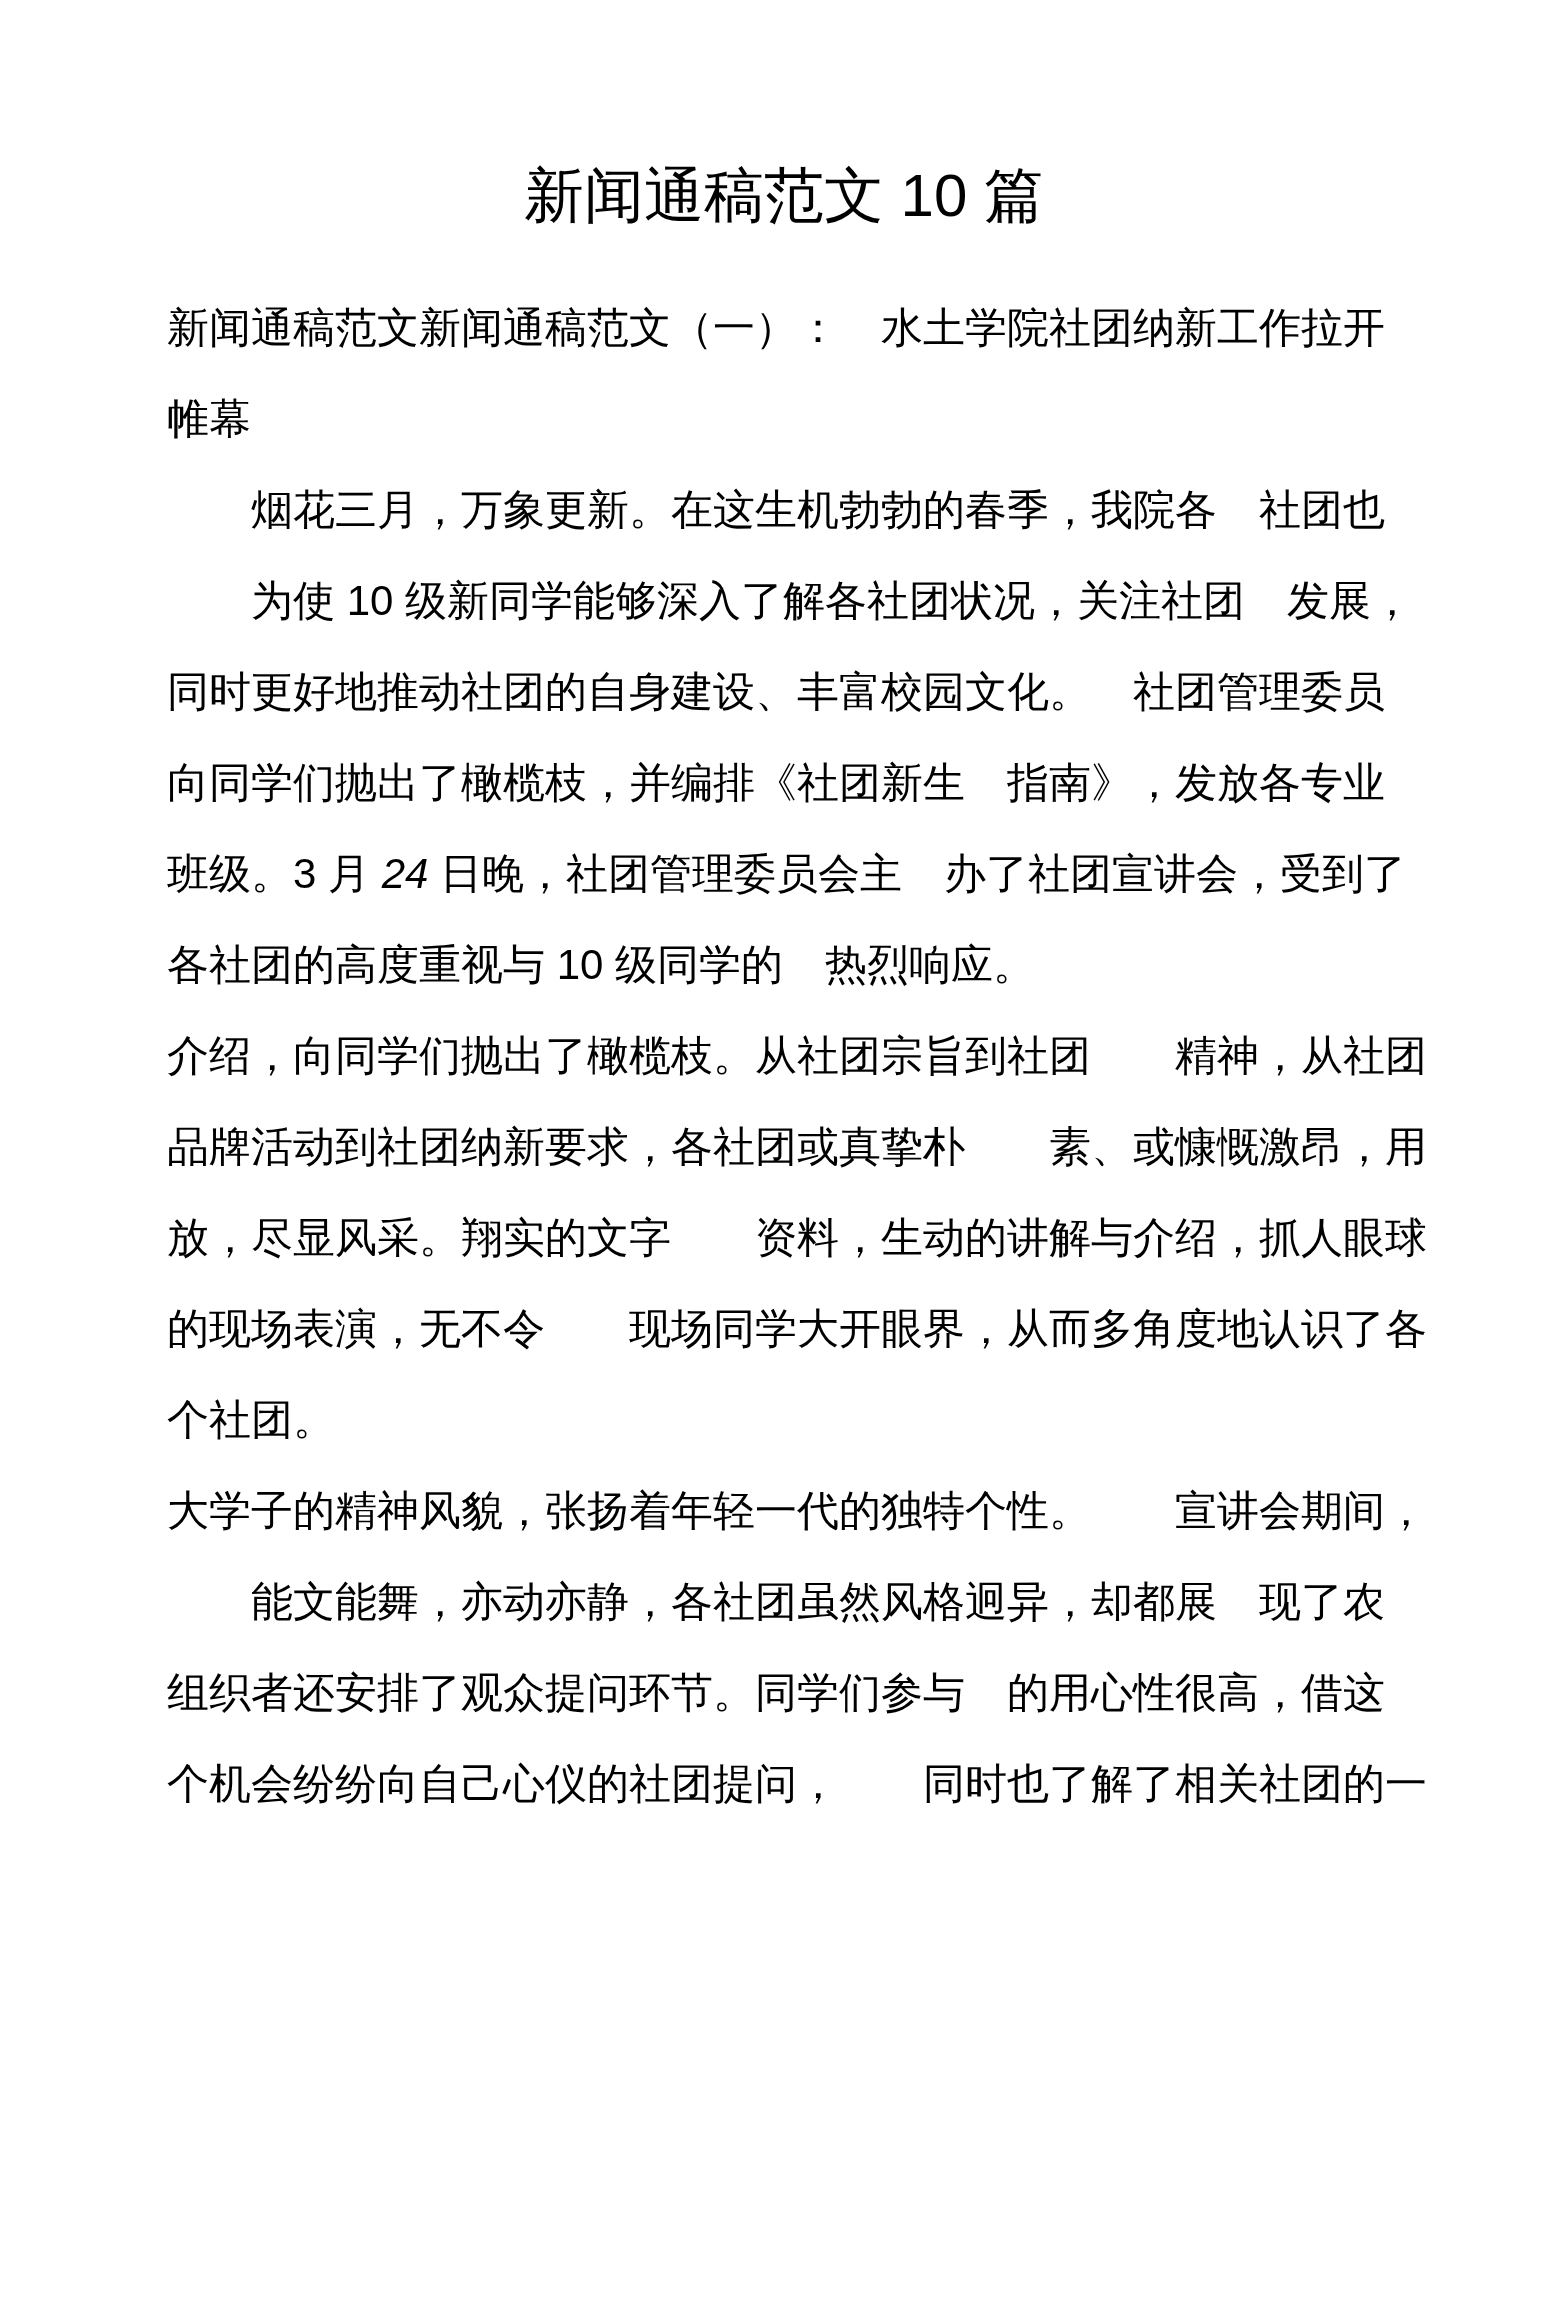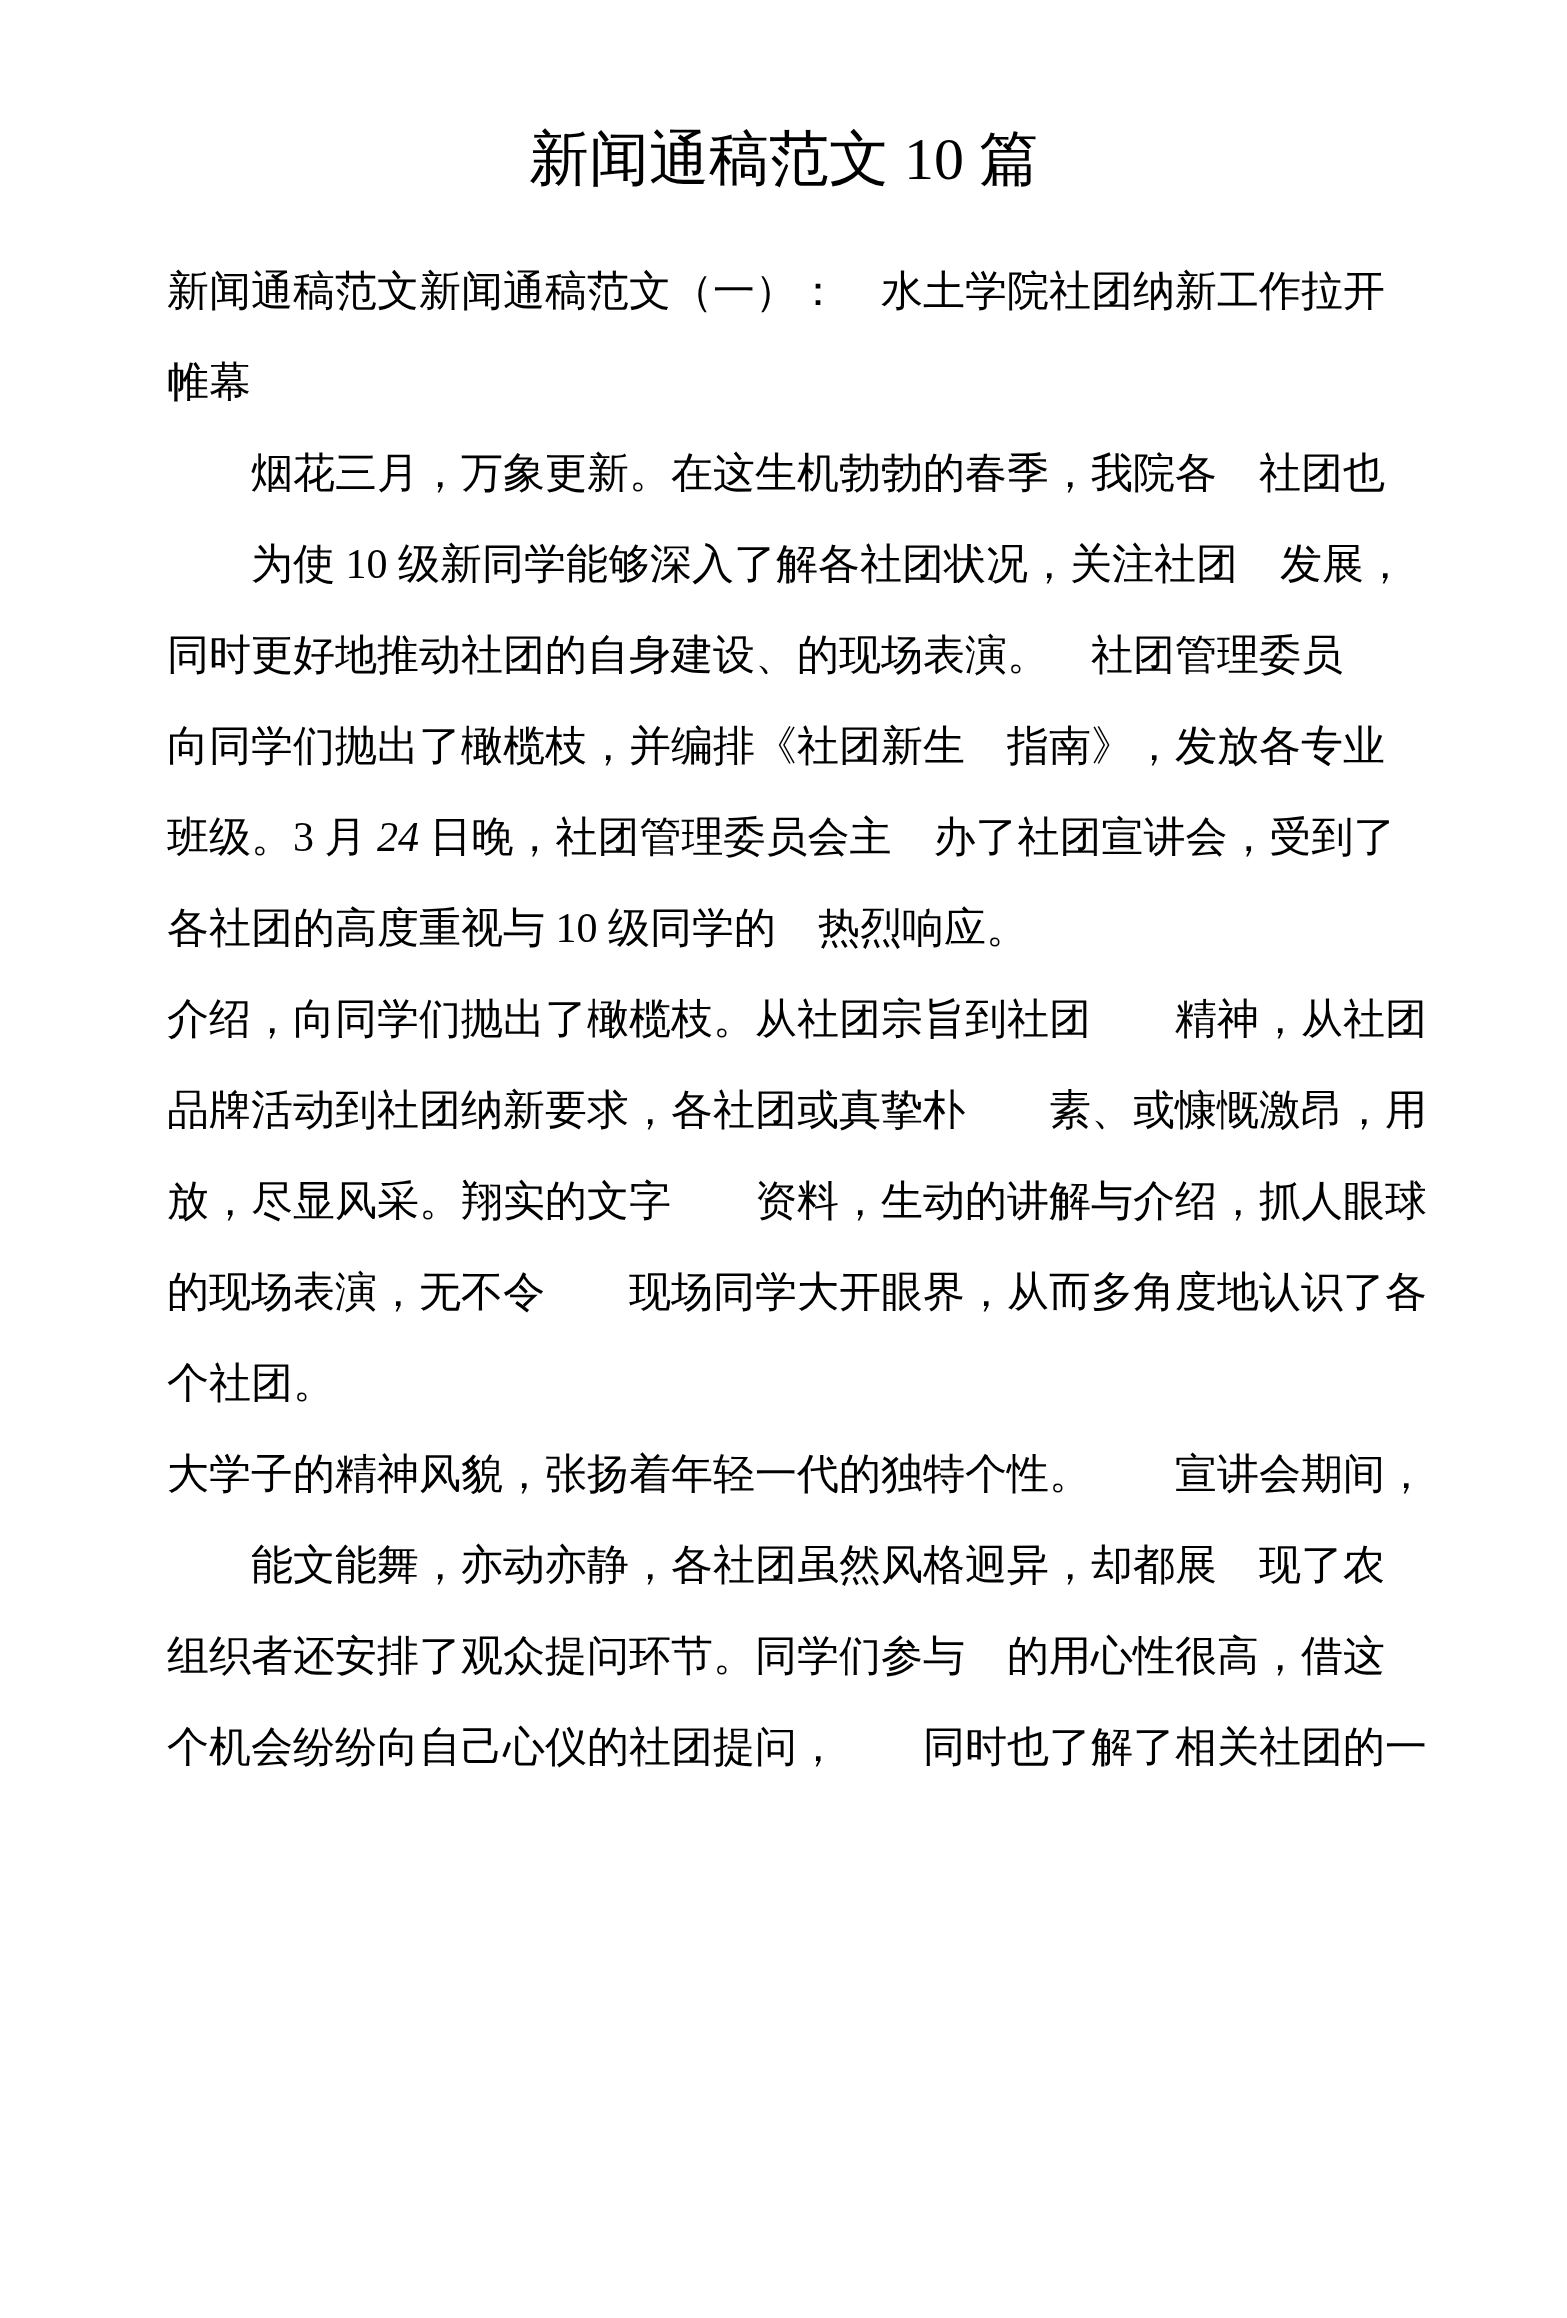--- a/index.html
+++ b/index.html
@@ -5,22 +5,23 @@
   html, body {
     margin: 0;
     padding: 0;
   }
   .page {
     position: relative;
     width: 1568px;
     height: 2068px;
     background: #ffffff;
     color: #000000;
-    font-family: Liberation Serif, serif;
+    font-family: Liberation Sans, sans-serif;
     overflow: hidden;
+    margin-top: 36px;
   }
   .doc-title {
     margin: 0;
     padding-top: 112px;
     font-size: 60px;
     font-weight: normal;
     line-height: 95px;
     text-align: center;
     white-space: pre;
   }
@@ -45,21 +46,21 @@
 </head>
 <body>
 
 <div class="page" style="background: rgb(255, 255, 255); color: rgb(0, 0, 0);">
   <h1 class="doc-title">新闻通稿范文 10 篇</h1>
   <div class="doc-body" id="doc-body">
       <div class="line"><span class="">新闻通稿范文新闻通稿范文（一）：　水土学院社团纳新工作拉开</span></div>
       <div class="line"><span class="">帷幕</span></div>
       <div class="line indent"><span class="">烟花三月，万象更新。在这生机勃勃的春季，我院各　社团也</span></div>
       <div class="line indent"><span class="">为使 10 级新同学能够深入了解各社团状况，关注社团　发展，</span></div>
-      <div class="line"><span class="">同时更好地推动社团的自身建设、的现场表演。　社团管理委员</span></div>
+      <div class="line"><span class="">同时更好地推动社团的自身建设、丰富校园文化。　社团管理委员</span></div>
       <div class="line"><span class="">向同学们抛出了橄榄枝，并编排《社团新生　指南》，发放各专业</span></div>
       <div class="line"><span class="">班级。3 月 </span><span class="italic">24</span><span class=""> 日晚，社团管理委员会主　办了社团宣讲会，受到了</span></div>
       <div class="line"><span class="">各社团的高度重视与 10 级同学的　热烈响应。</span></div>
       <div class="line"><span class="">介绍，向同学们抛出了橄榄枝。从社团宗旨到社团　　精神，从社团</span></div>
       <div class="line"><span class="">品牌活动到社团纳新要求，各社团或真挚朴　　素、或慷慨激昂，用</span></div>
       <div class="line"><span class="">放，尽显风采。翔实的文字　　资料，生动的讲解与介绍，抓人眼球</span></div>
       <div class="line"><span class="">的现场表演，无不令　　现场同学大开眼界，从而多角度地认识了各</span></div>
       <div class="line"><span class="">个社团。</span></div>
       <div class="line"><span class="">大学子的精神风貌，张扬着年轻一代的独特个性。　　宣讲会期间，</span></div>
       <div class="line indent"><span class="">能文能舞，亦动亦静，各社团虽然风格迥异，却都展　现了农</span></div>

